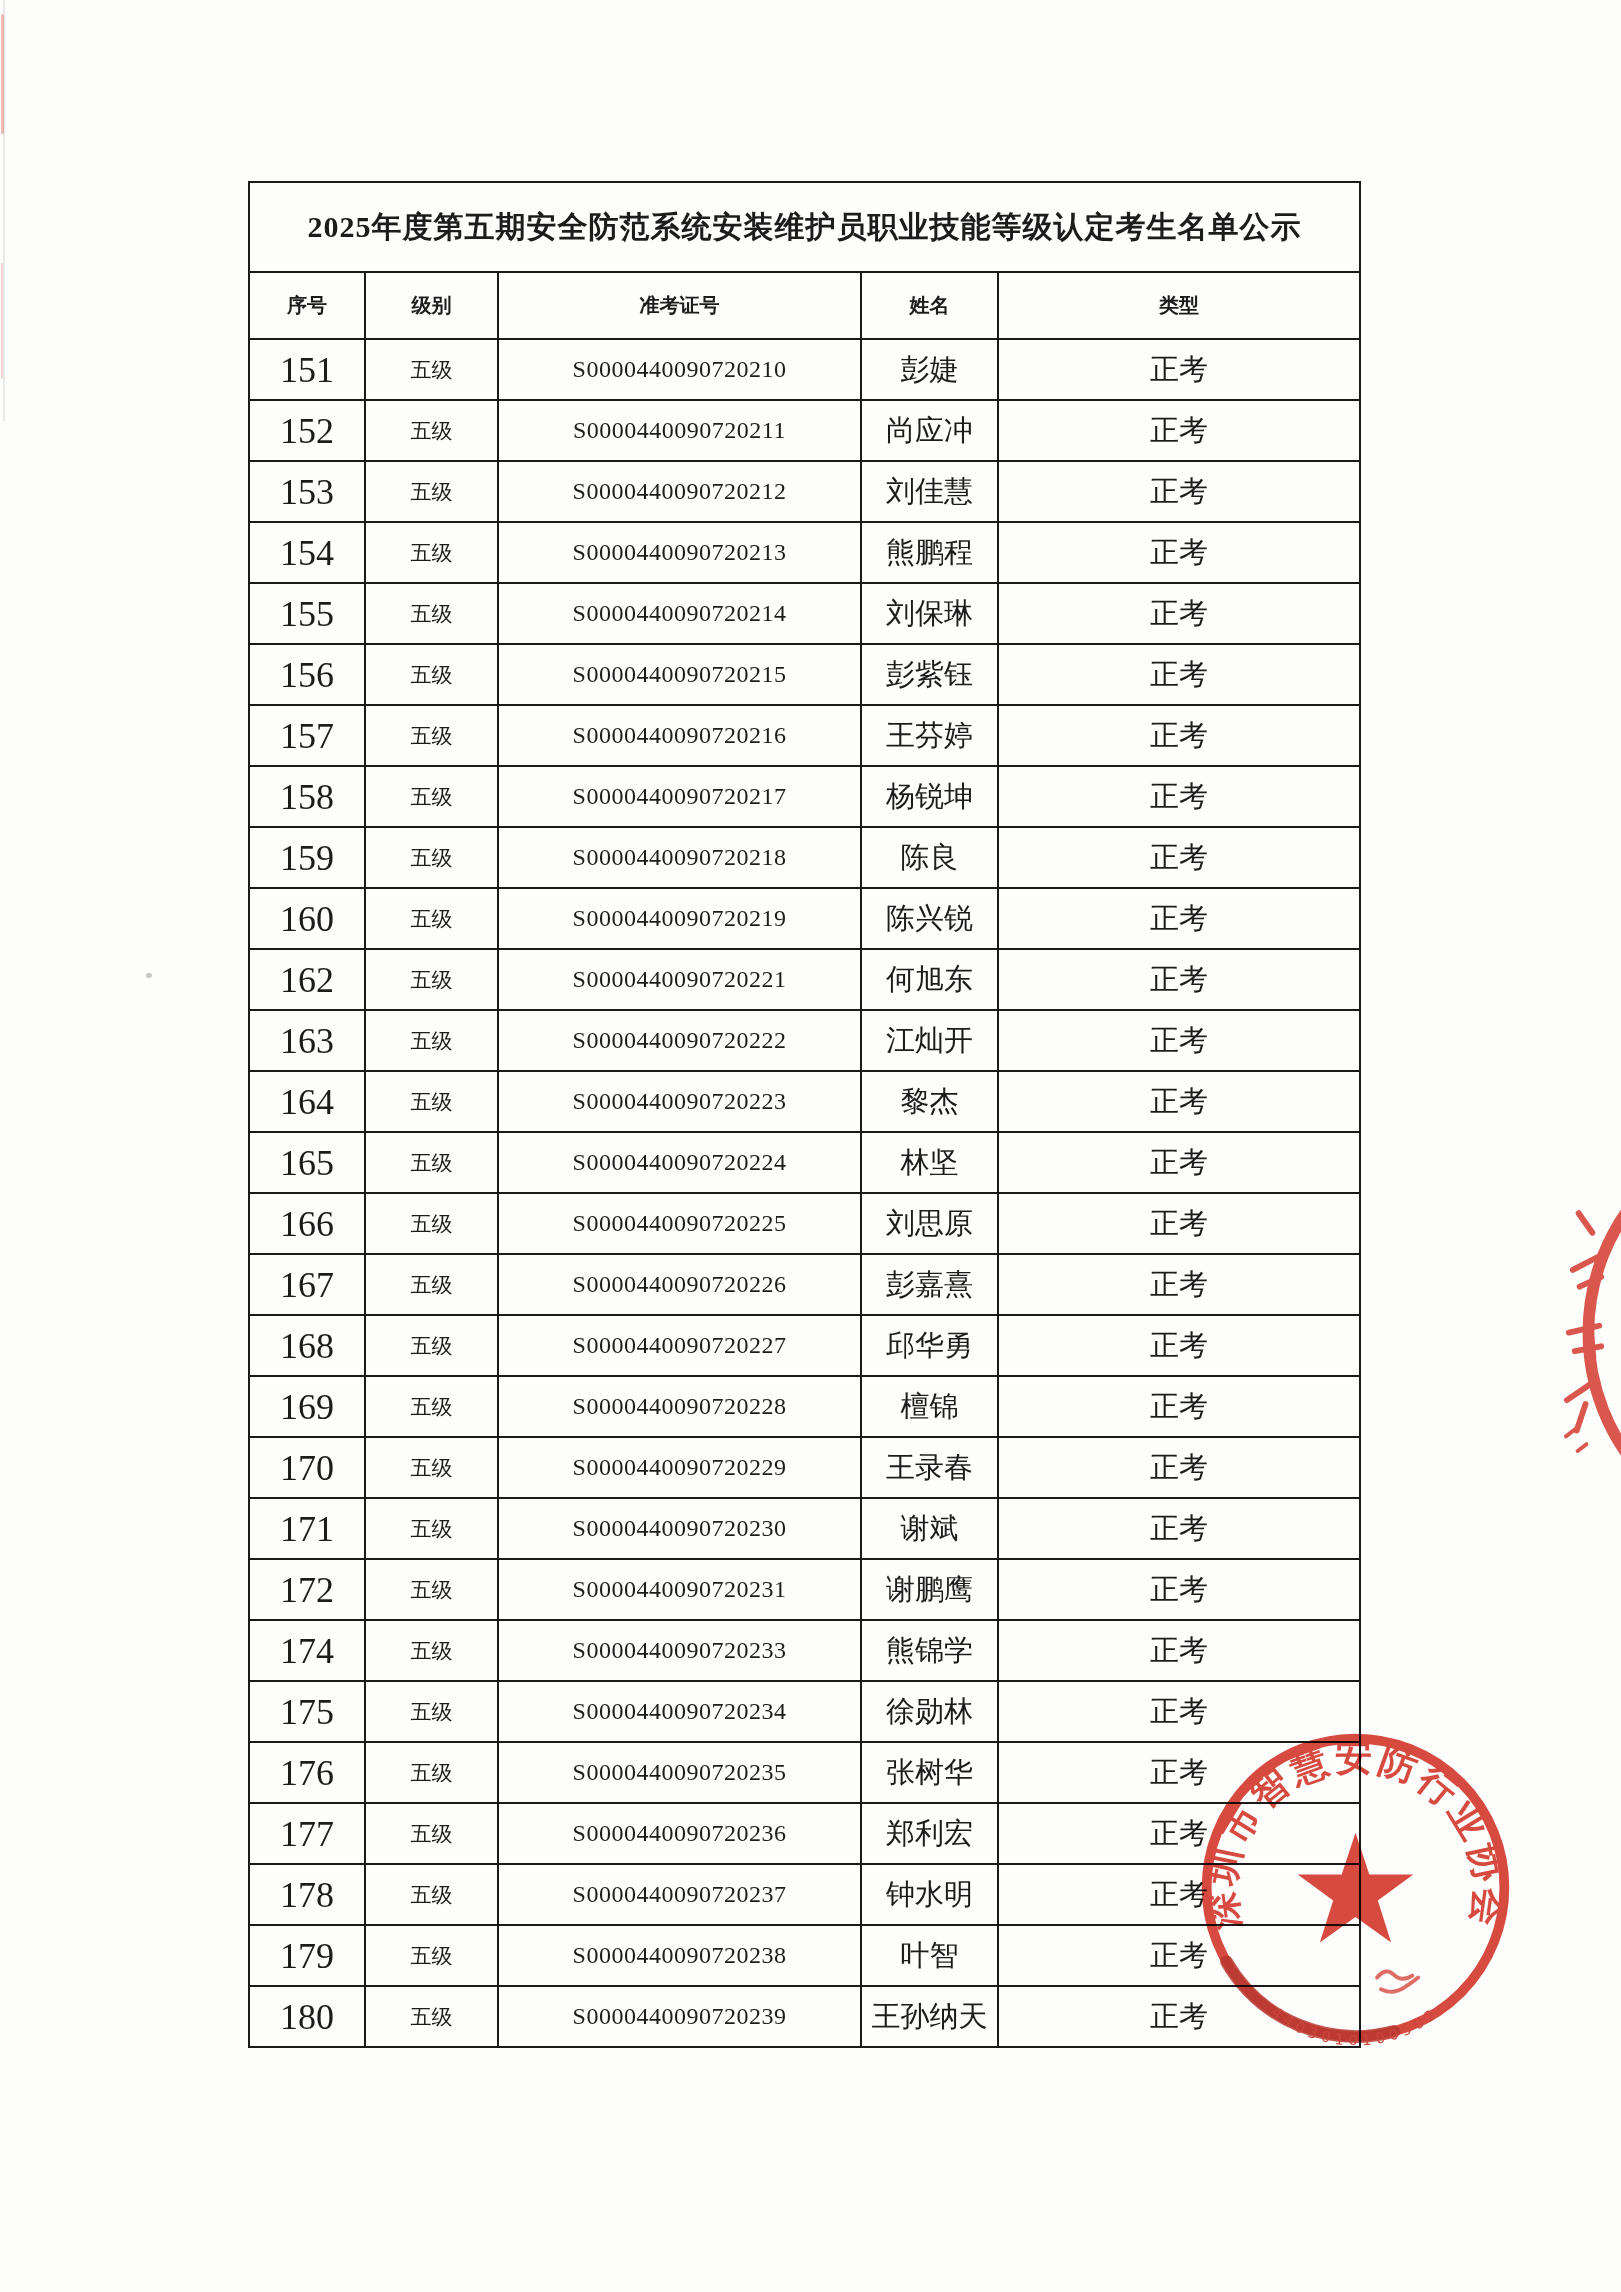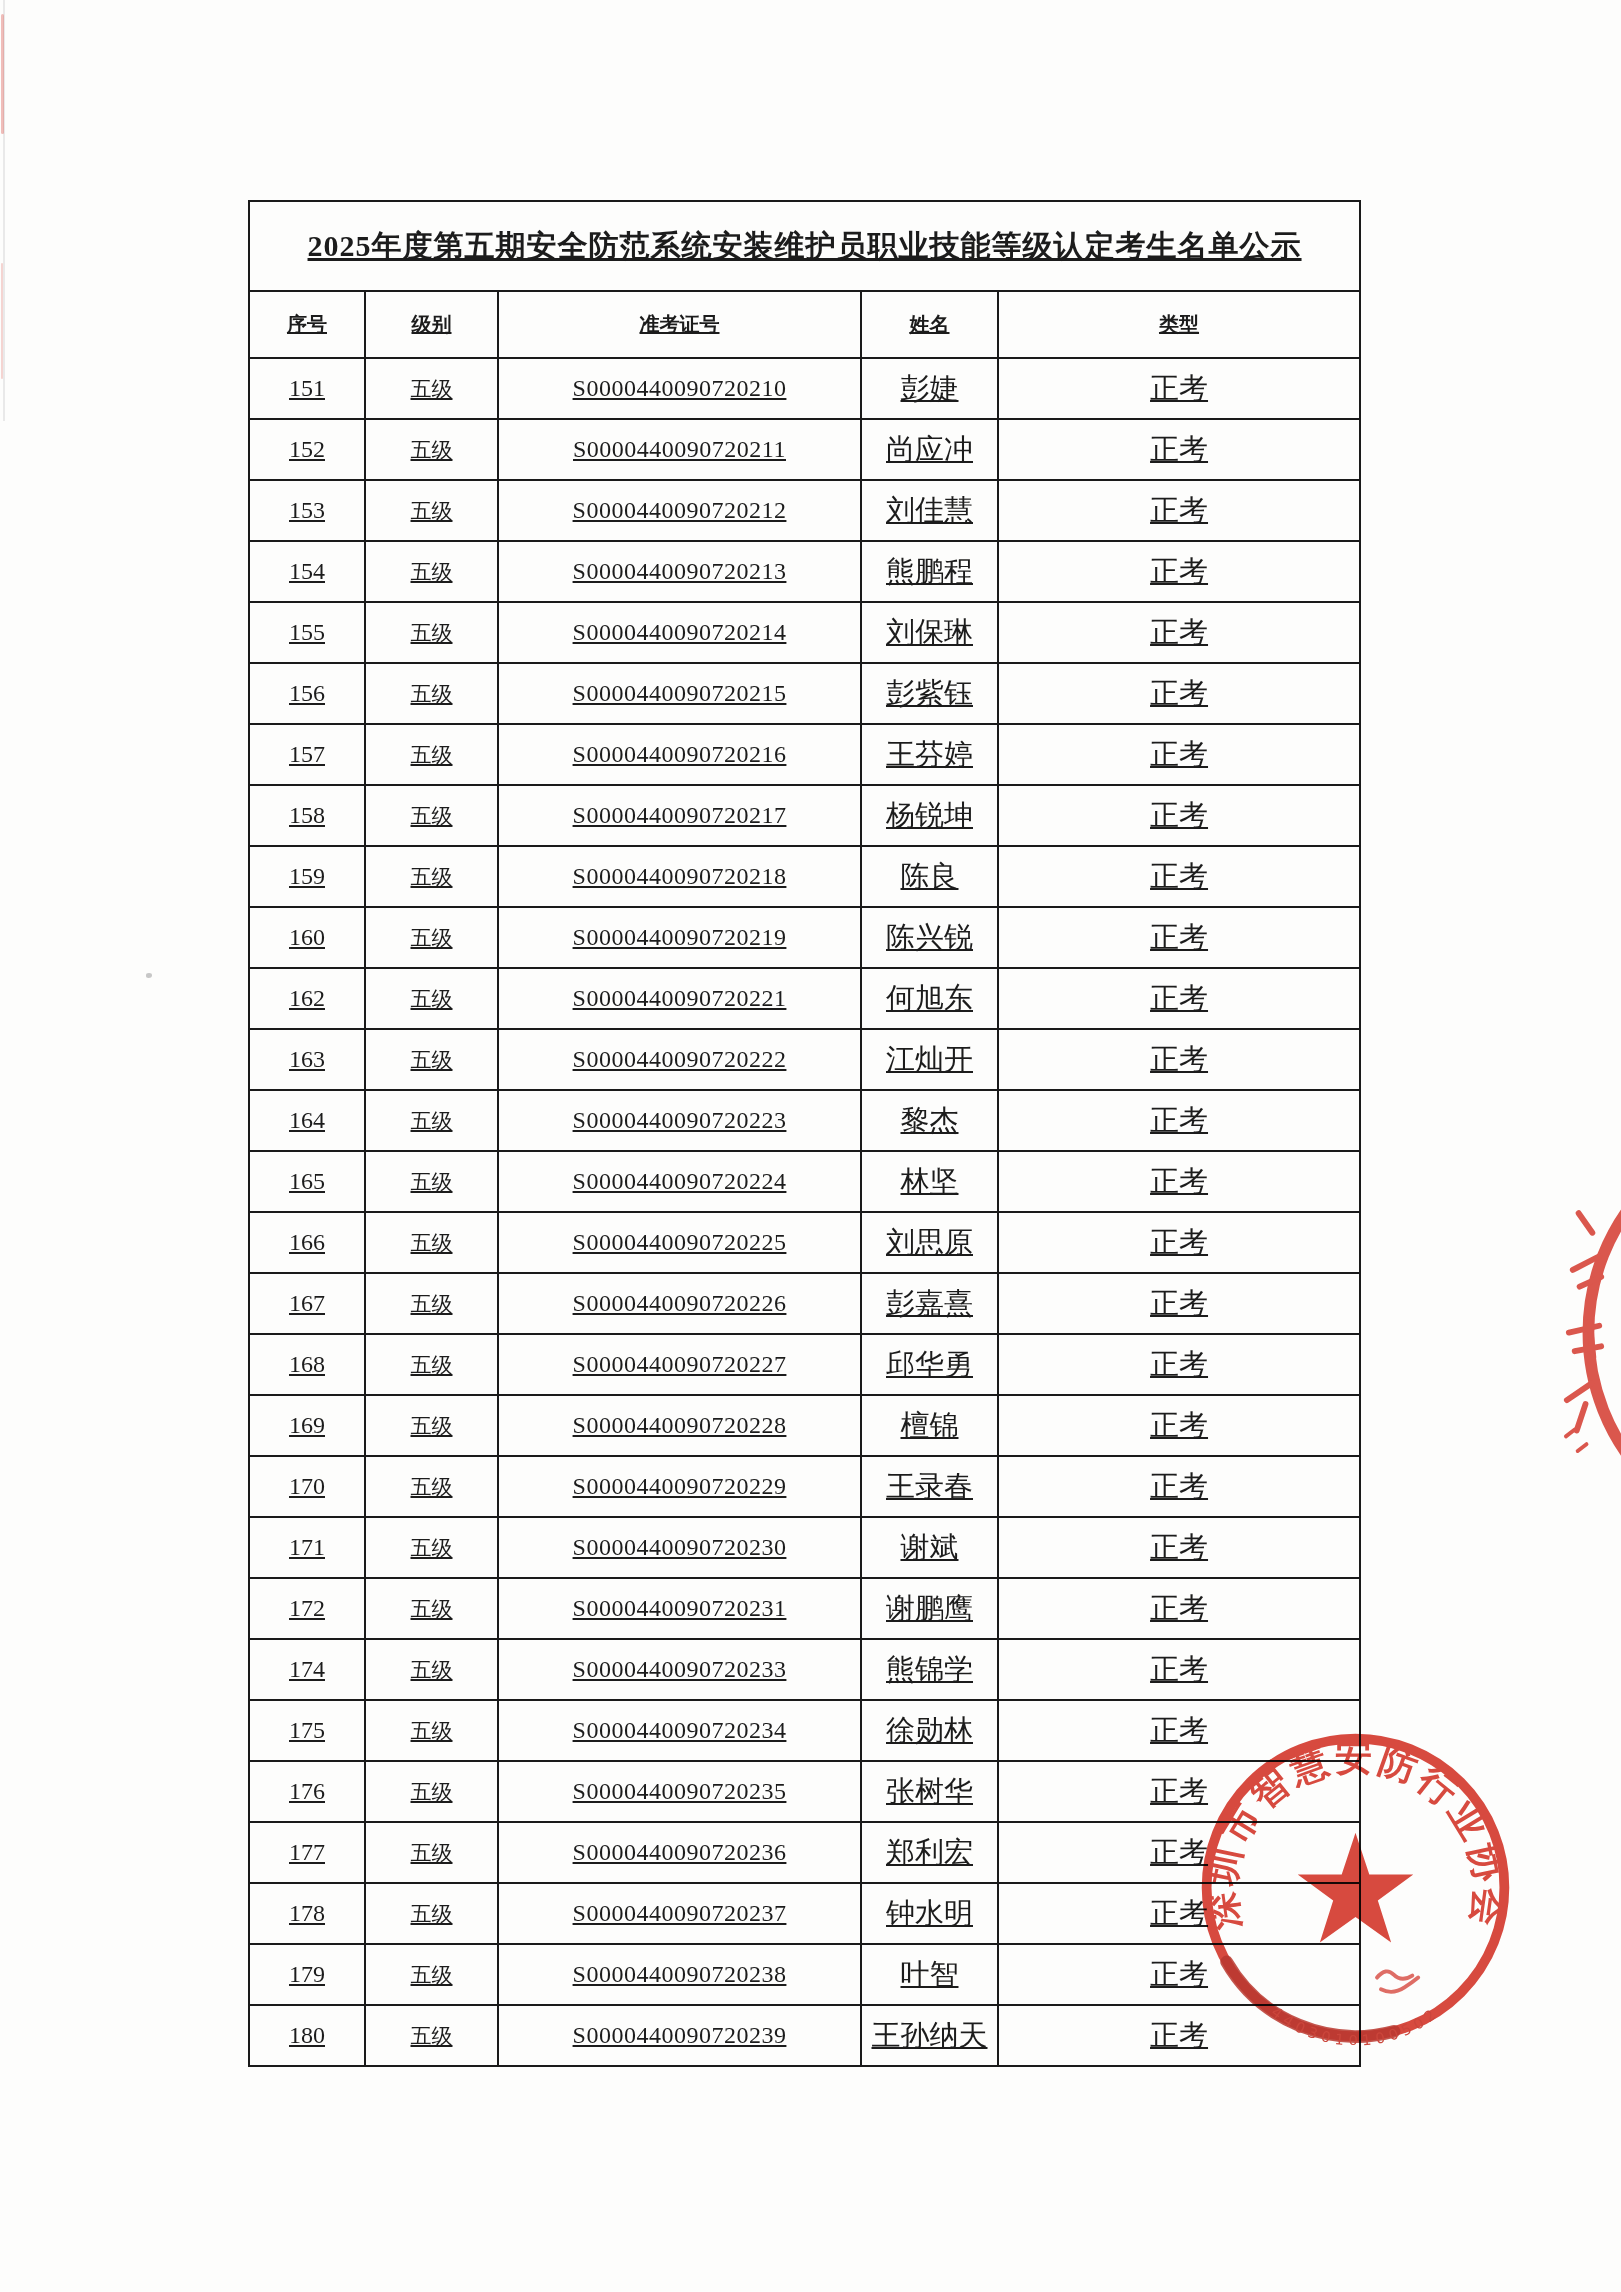--- a/index.html
+++ b/index.html
@@ -25,36 +25,35 @@
   .red-sliver-2 {
     position: absolute; left: 1px; top: 263px; width: 2px; height: 116px;
     background: rgba(215, 70, 60, 0.22); border-radius: 2px;
   }
   .stray-dot {
     position: absolute; left: 146px; top: 973px; width: 5.9px; height: 4.9px;
     background: #9a9a9a; opacity: .55; border-radius: 50% 50% 60% 40%;
   }
 
   table.roster {
-    position: absolute; left: 248px; top: 200px; width: 1111px;
+    position: absolute; left: 248px; top: 181px; width: 1111px;
     border-collapse: collapse; table-layout: fixed;
     border: 2.9px solid #191919;
-    text-decoration: underline;
   }
   table.roster td, table.roster th {
     border: 2px solid #1a1a1a;
     text-align: center; vertical-align: middle;
     padding: 0; overflow: hidden; white-space: nowrap;
   }
   .title-cell {
     height: 88px; font-size: 30px; font-weight: bold; letter-spacing: 1px;
   }
   .header-row th { height: 65px; font-size: 20px; font-weight: bold; margin-top: 30px; }
   .data-row td { height: 59px; }
-  .c-no     { font-size: 24px; }
+  .c-no     { font-size: 36px; }
   .c-level  { font-size: 21px; }
   .c-ticket { font-size: 24px; letter-spacing: 0.5px; }
   .c-name   { font-size: 29px; }
   .c-type   { font-size: 29px; }
 
   
   svg.stamp {
     position: absolute; left: 1189px; top: 1721px; width: 333px; height: 333px;
     mix-blend-mode: multiply; opacity: 0.92;
   }

